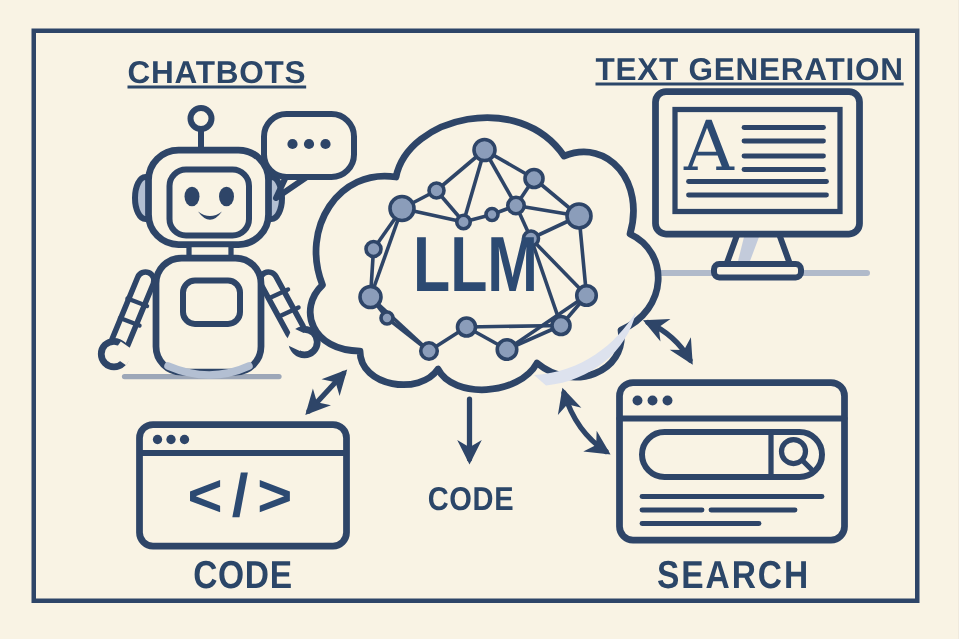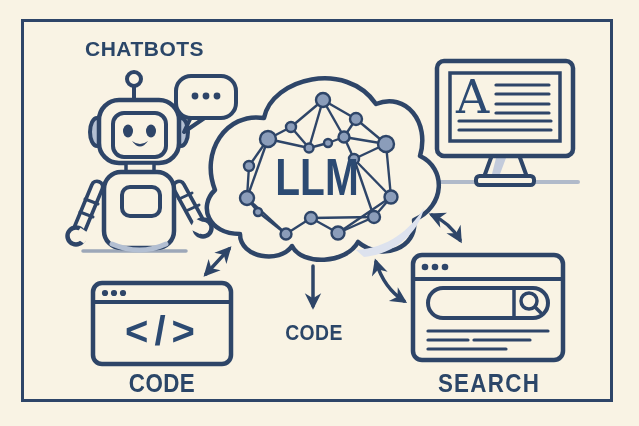--- a/index.html
+++ b/index.html
@@ -10,21 +10,21 @@
   }
   .frame{
     position:absolute;left:21px;top:19px;width:592px;height:383px;
     border:3.5px solid #2e4568;box-sizing:border-box;
   }
   svg.art{position:absolute;left:0;top:0;}
   .lbl{
     position:absolute;color:#2b4668;font-weight:bold;white-space:nowrap;
     line-height:1;letter-spacing:.5px;
   }
-  .hdr{font-size:21px;}
+  .hdr{font-size:21px;text-decoration:underline;}
   .llm{
     font-size:52px;letter-spacing:0;color:#2c4a72;
     transform:translateX(-50%) scaleX(.78);
   }
   .winlbl{font-size:26px;transform:translateX(-50%) scaleX(.86);}
   .midlbl{font-size:22px;transform:translateX(-50%) scaleX(.88);}
   .searchlbl{font-size:26px;letter-spacing:1.5px;transform:translateX(-50%) scaleX(.86);}
   .codeglyph{
     font-size:40px;letter-spacing:6px;color:#2c4a72;
     transform:translateX(-50%);font-weight:bold;
@@ -214,20 +214,21 @@
     <g fill="none" stroke="#2e4568" stroke-width="3.5" stroke-linecap="round">
       <path d="M206,274 L229,249" marker-start="url(#ah)" marker-end="url(#ah)"></path>
       <path d="M313,266 L313,306" marker-end="url(#ah)"></path>
       <path d="M432,215 Q450,223 460,240" marker-start="url(#ah)" marker-end="url(#ah)"></path>
       <path d="M376,262 Q384,288 404,301" marker-start="url(#ah)" marker-end="url(#ah)"></path>
     </g>
   </svg>
 
   <div class="lbl hdr" style="left:85px;top:38px;">CHATBOTS</div>
 
+  <div class="lbl hdr" style="left:397px;top:36px;">TEXT GENERATION</div>
 
   <div class="lbl llm" style="left:317px;top:151px;">LLM</div>
 
   <div class="lbl monA" style="left:456px;top:74px;">A</div>
 
   <div class="lbl codeglyph" style="left:163px;top:311px;">&lt;/&gt;</div>
 
   <div class="lbl winlbl" style="left:162px;top:370px;">CODE</div>
 
   <div class="lbl midlbl" style="left:314px;top:322px;">CODE</div>

